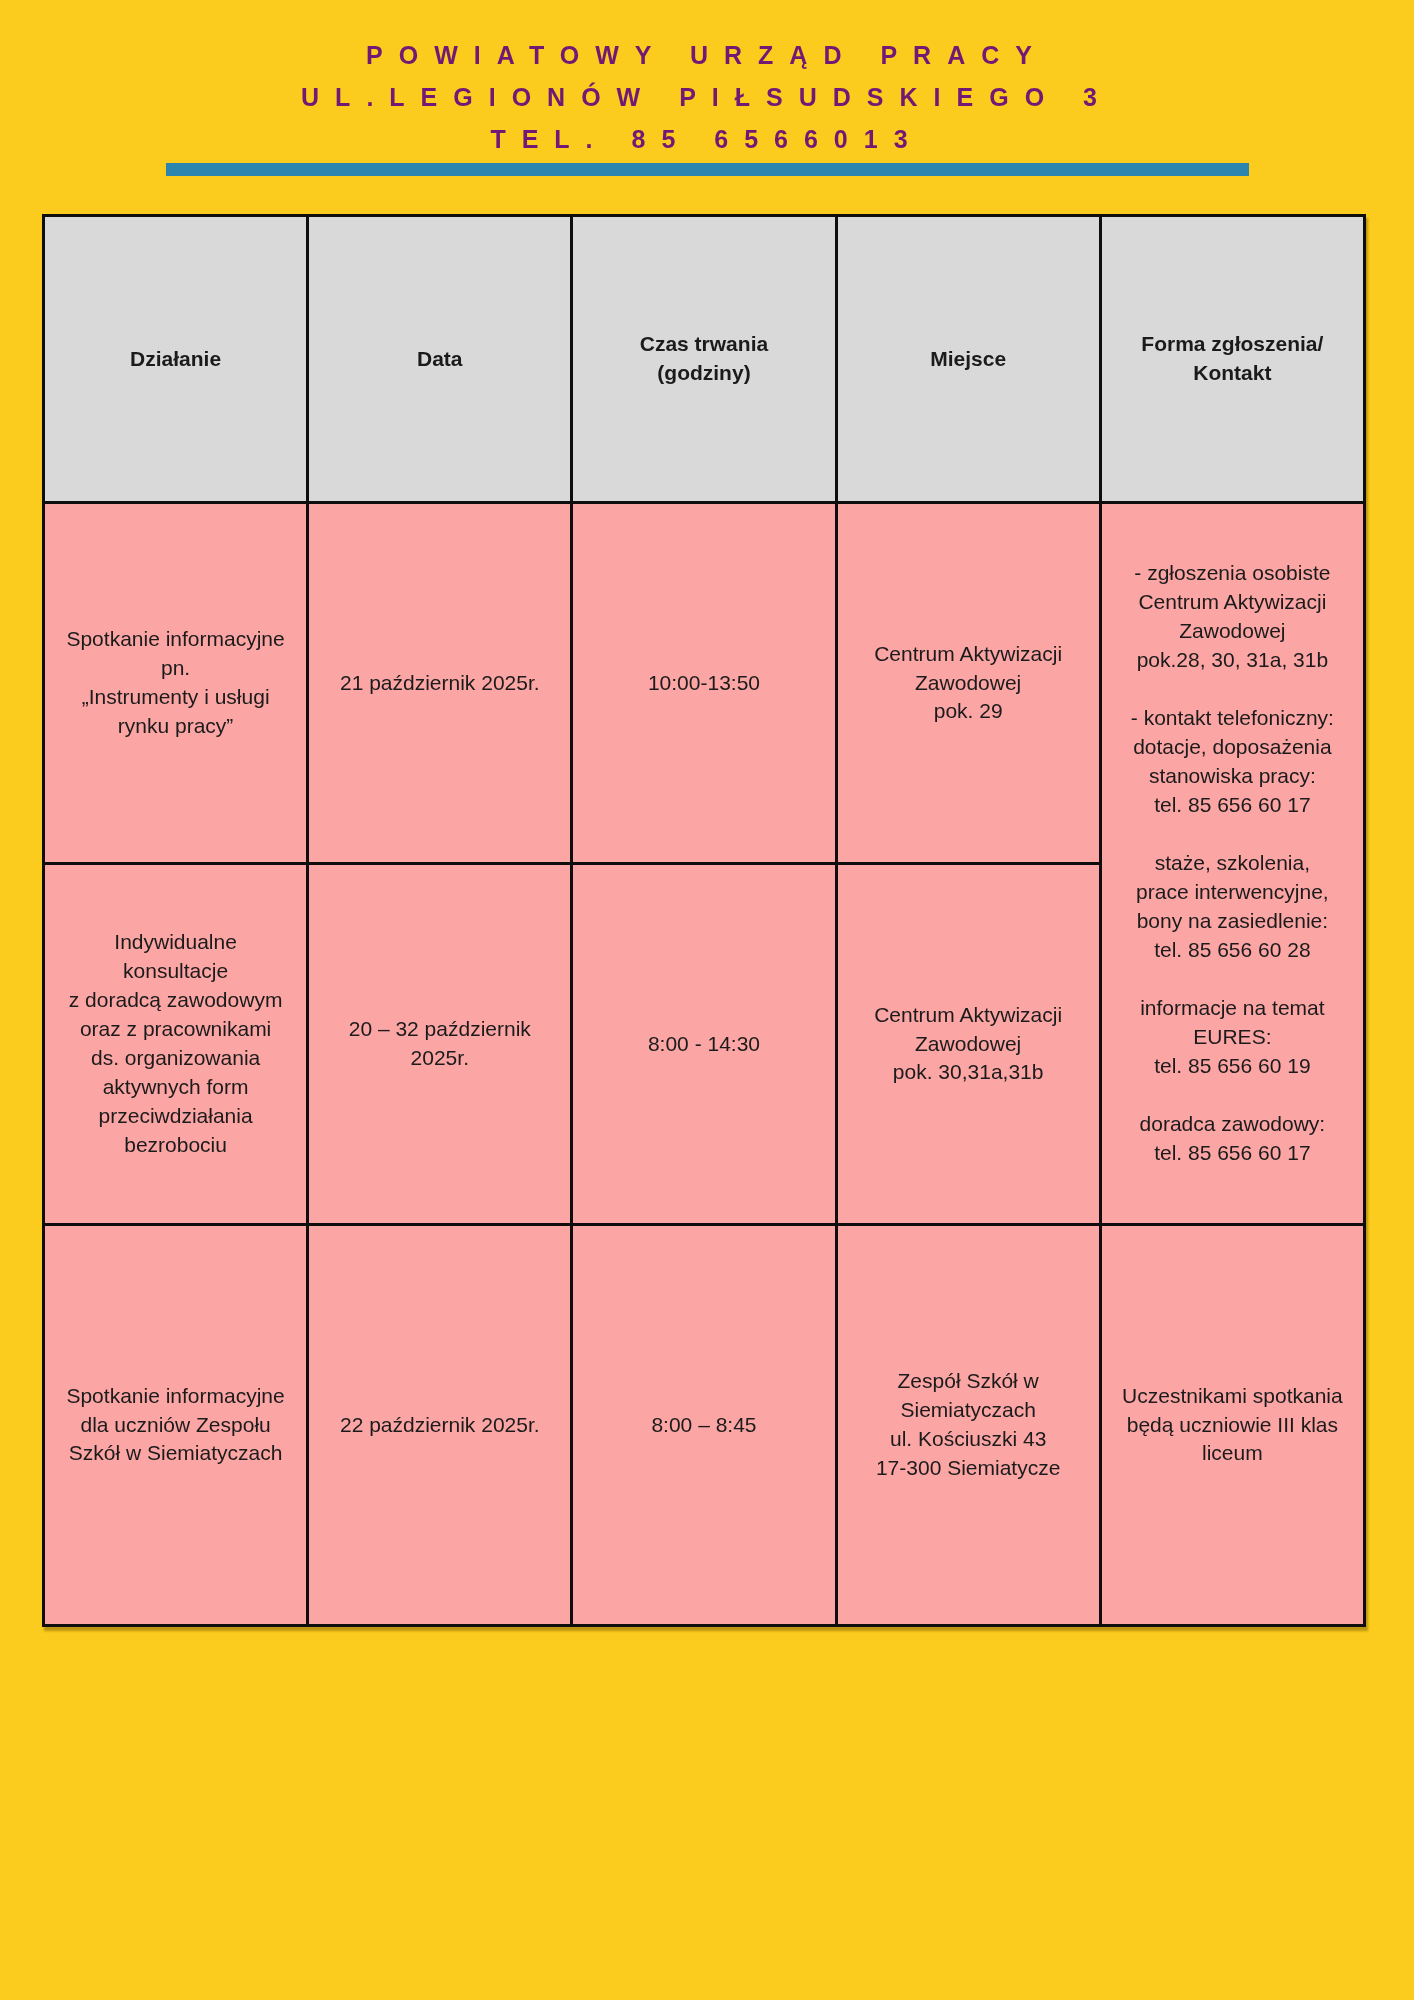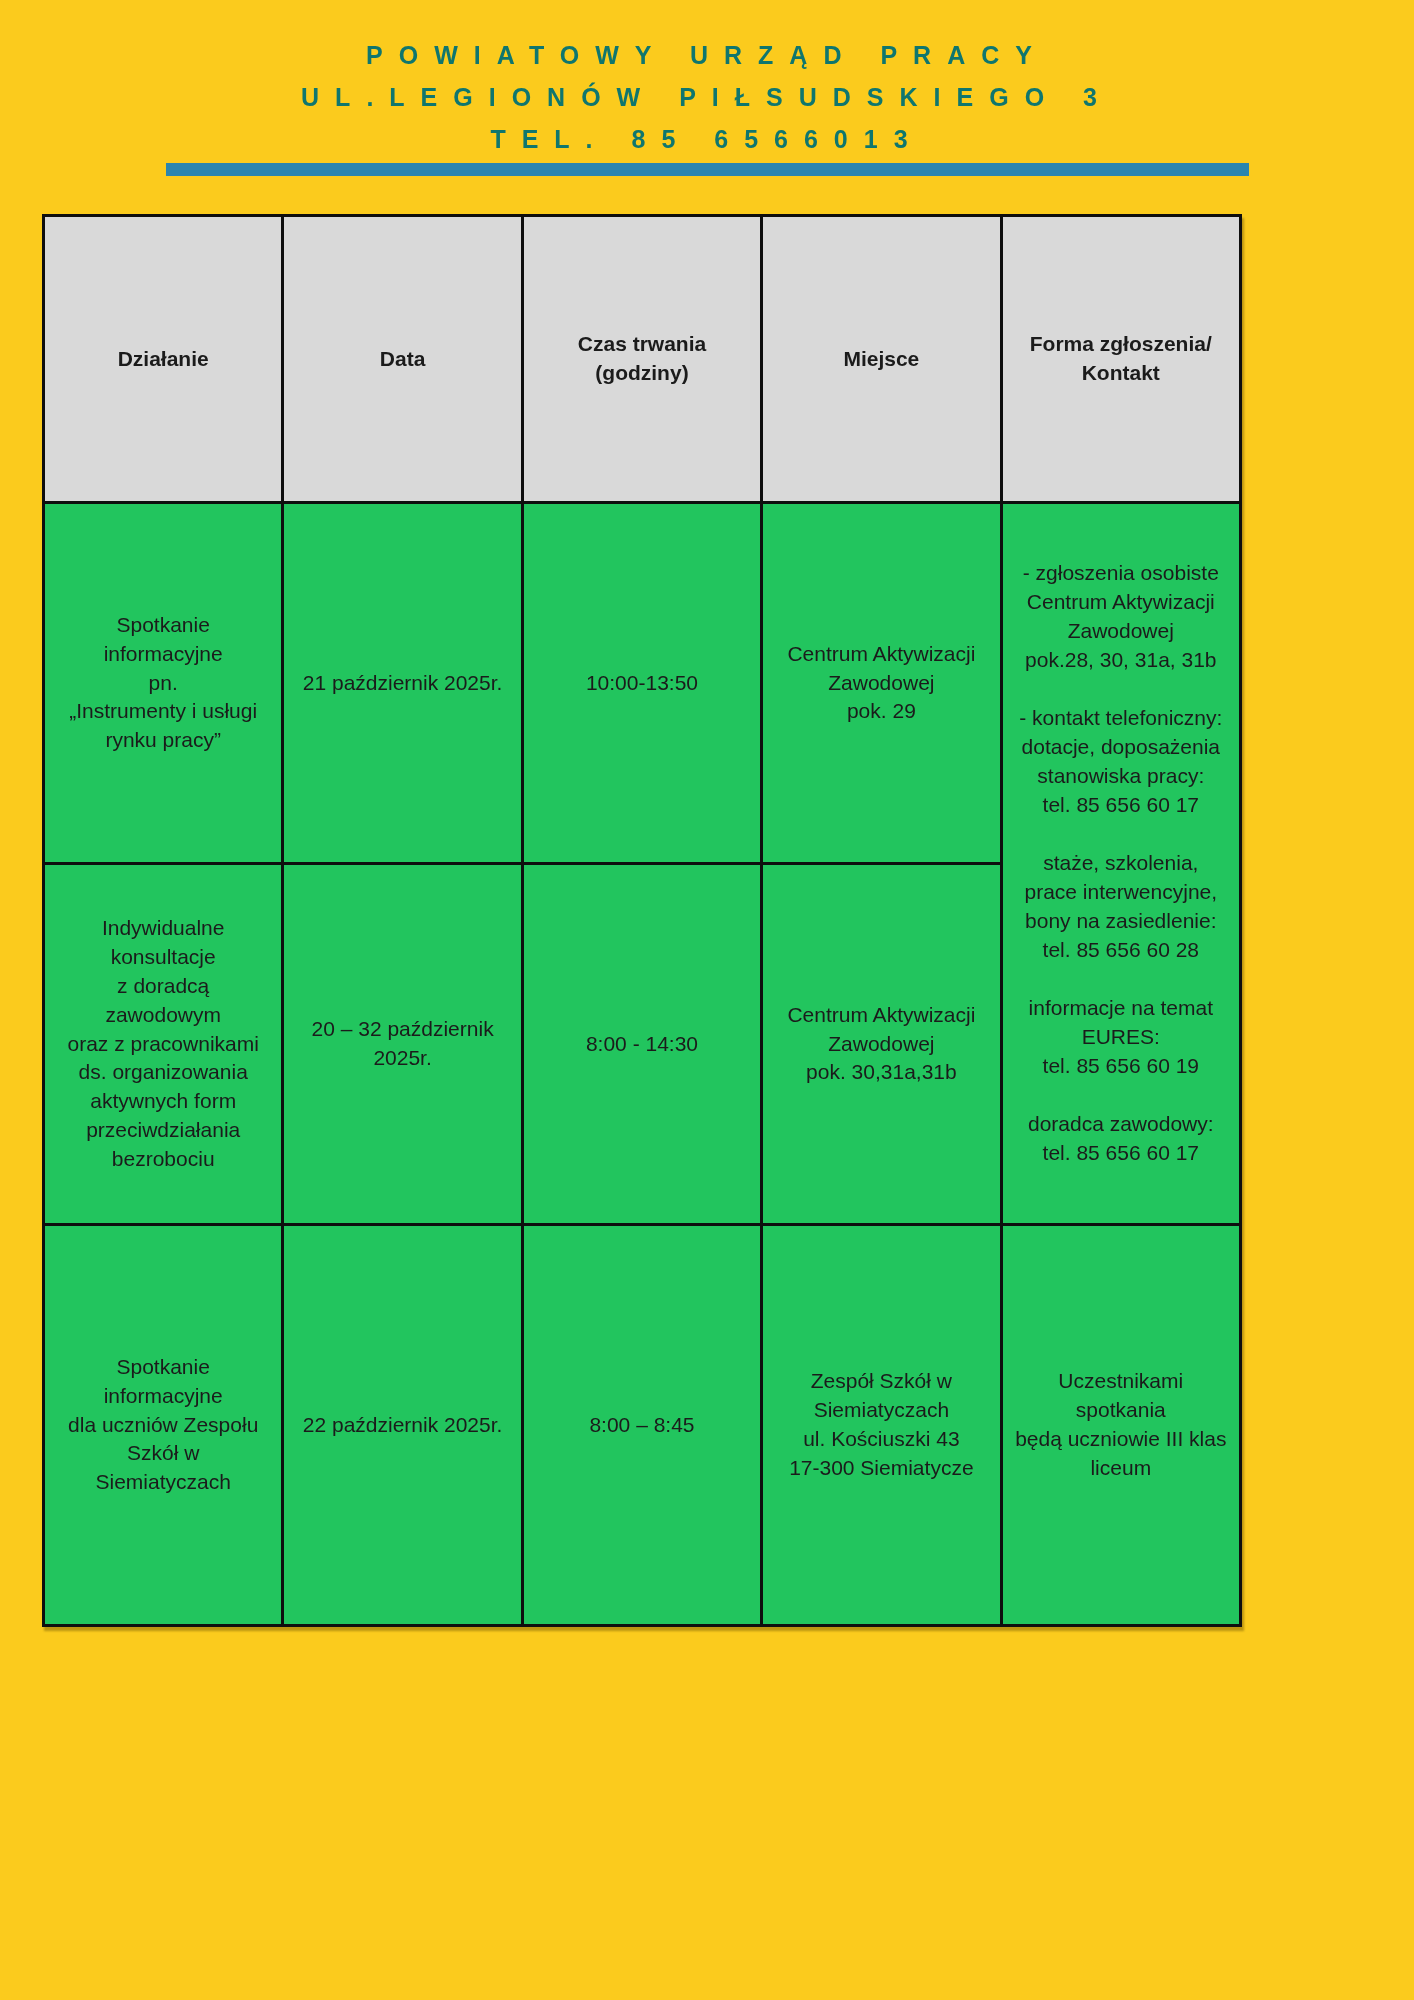--- a/index.html
+++ b/index.html
@@ -8,40 +8,40 @@
     position: relative;
     width: 1414px;
     height: 2000px;
     background: #FBCB1D;
     font-family: "Liberation Sans", sans-serif;
     overflow: hidden;
   }
   .org-header {
     padding-top: 34px;
     text-align: center;
-    color: #0f766e;
+    color: #701a75;
     font-weight: 700;
     font-size: 25px;
     line-height: 42px;
     letter-spacing: 16px;
     text-transform: uppercase;
     white-space: nowrap;
   }
   .divider {
     width: 1083px;
     height: 13px;
     margin: 3px auto 0 auto;
     background: #2B85AE;
   }
   table.schedule {
     border-collapse: collapse;
     table-layout: fixed;
-    width: 1200px;
+    width: 1324px;
     margin: 38px 0 0 42px;
-    background: #22c55e;
+    background: #fca5a5;
     border: 3px solid #0e0e0e;
     box-shadow: 2px 4px 2px rgba(108, 82, 5, 0.45);
   }
   table.schedule col { width: 20%; }
   table.schedule th, table.schedule td {
     border: 3px solid #0e0e0e;
     text-align: center;
     vertical-align: middle;
     white-space: pre-line;
     padding: 8px 12px;

